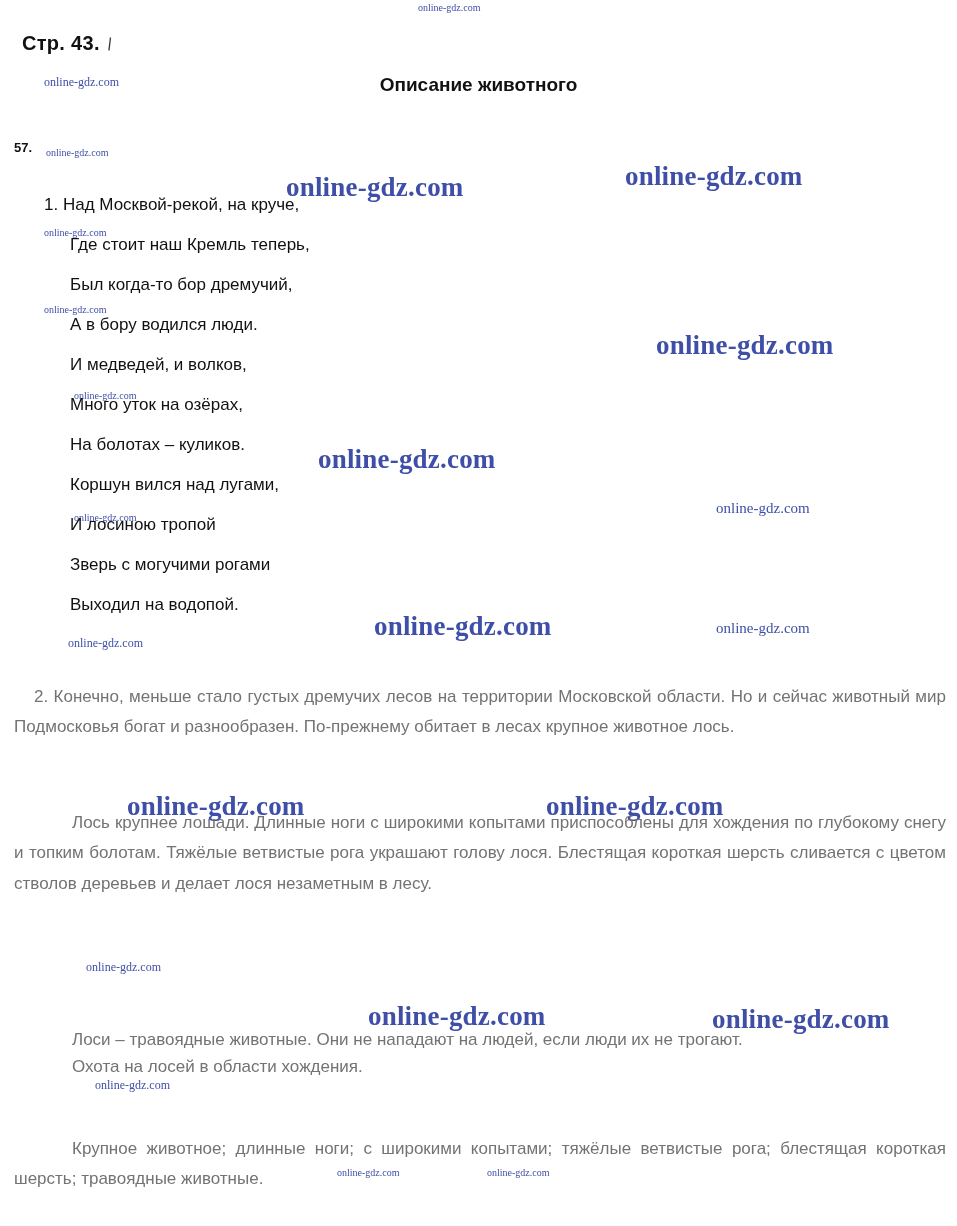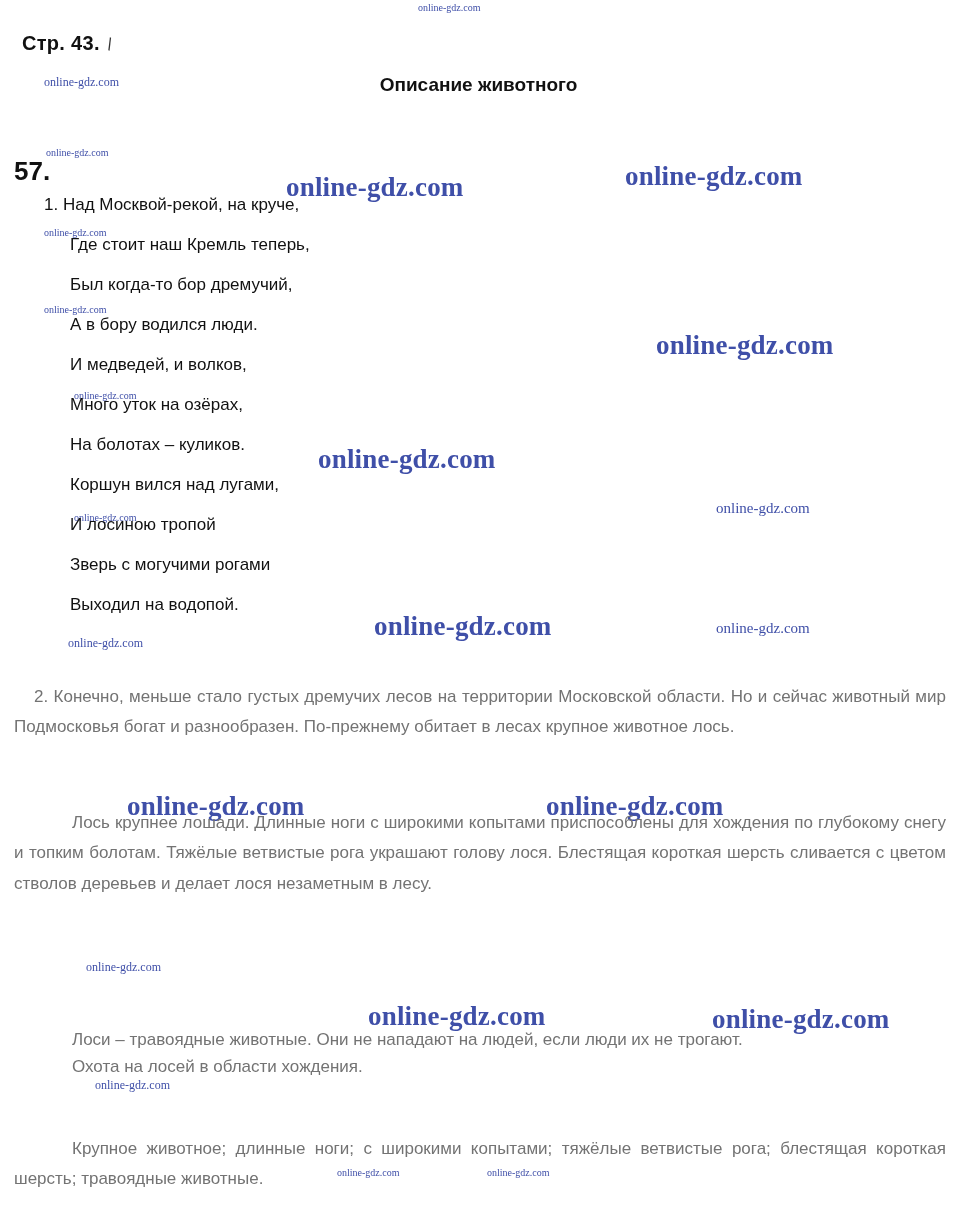--- a/index.html
+++ b/index.html
@@ -60,22 +60,22 @@
     right: 0;
     top: 74px;
     text-align: center;
     font-size: 19px;
     font-weight: 700;
   }
 
   .ex-num {
     position: absolute;
     left: 14px;
-    top: 156px;
-    font-size: 26px;
+    top: 140px;
+    font-size: 13px;
     font-weight: 700;
   }
 
   .poem {
     position: absolute;
     left: 44px;
     top: 196px;
     width: 520px;
   }
   .poem .line {

